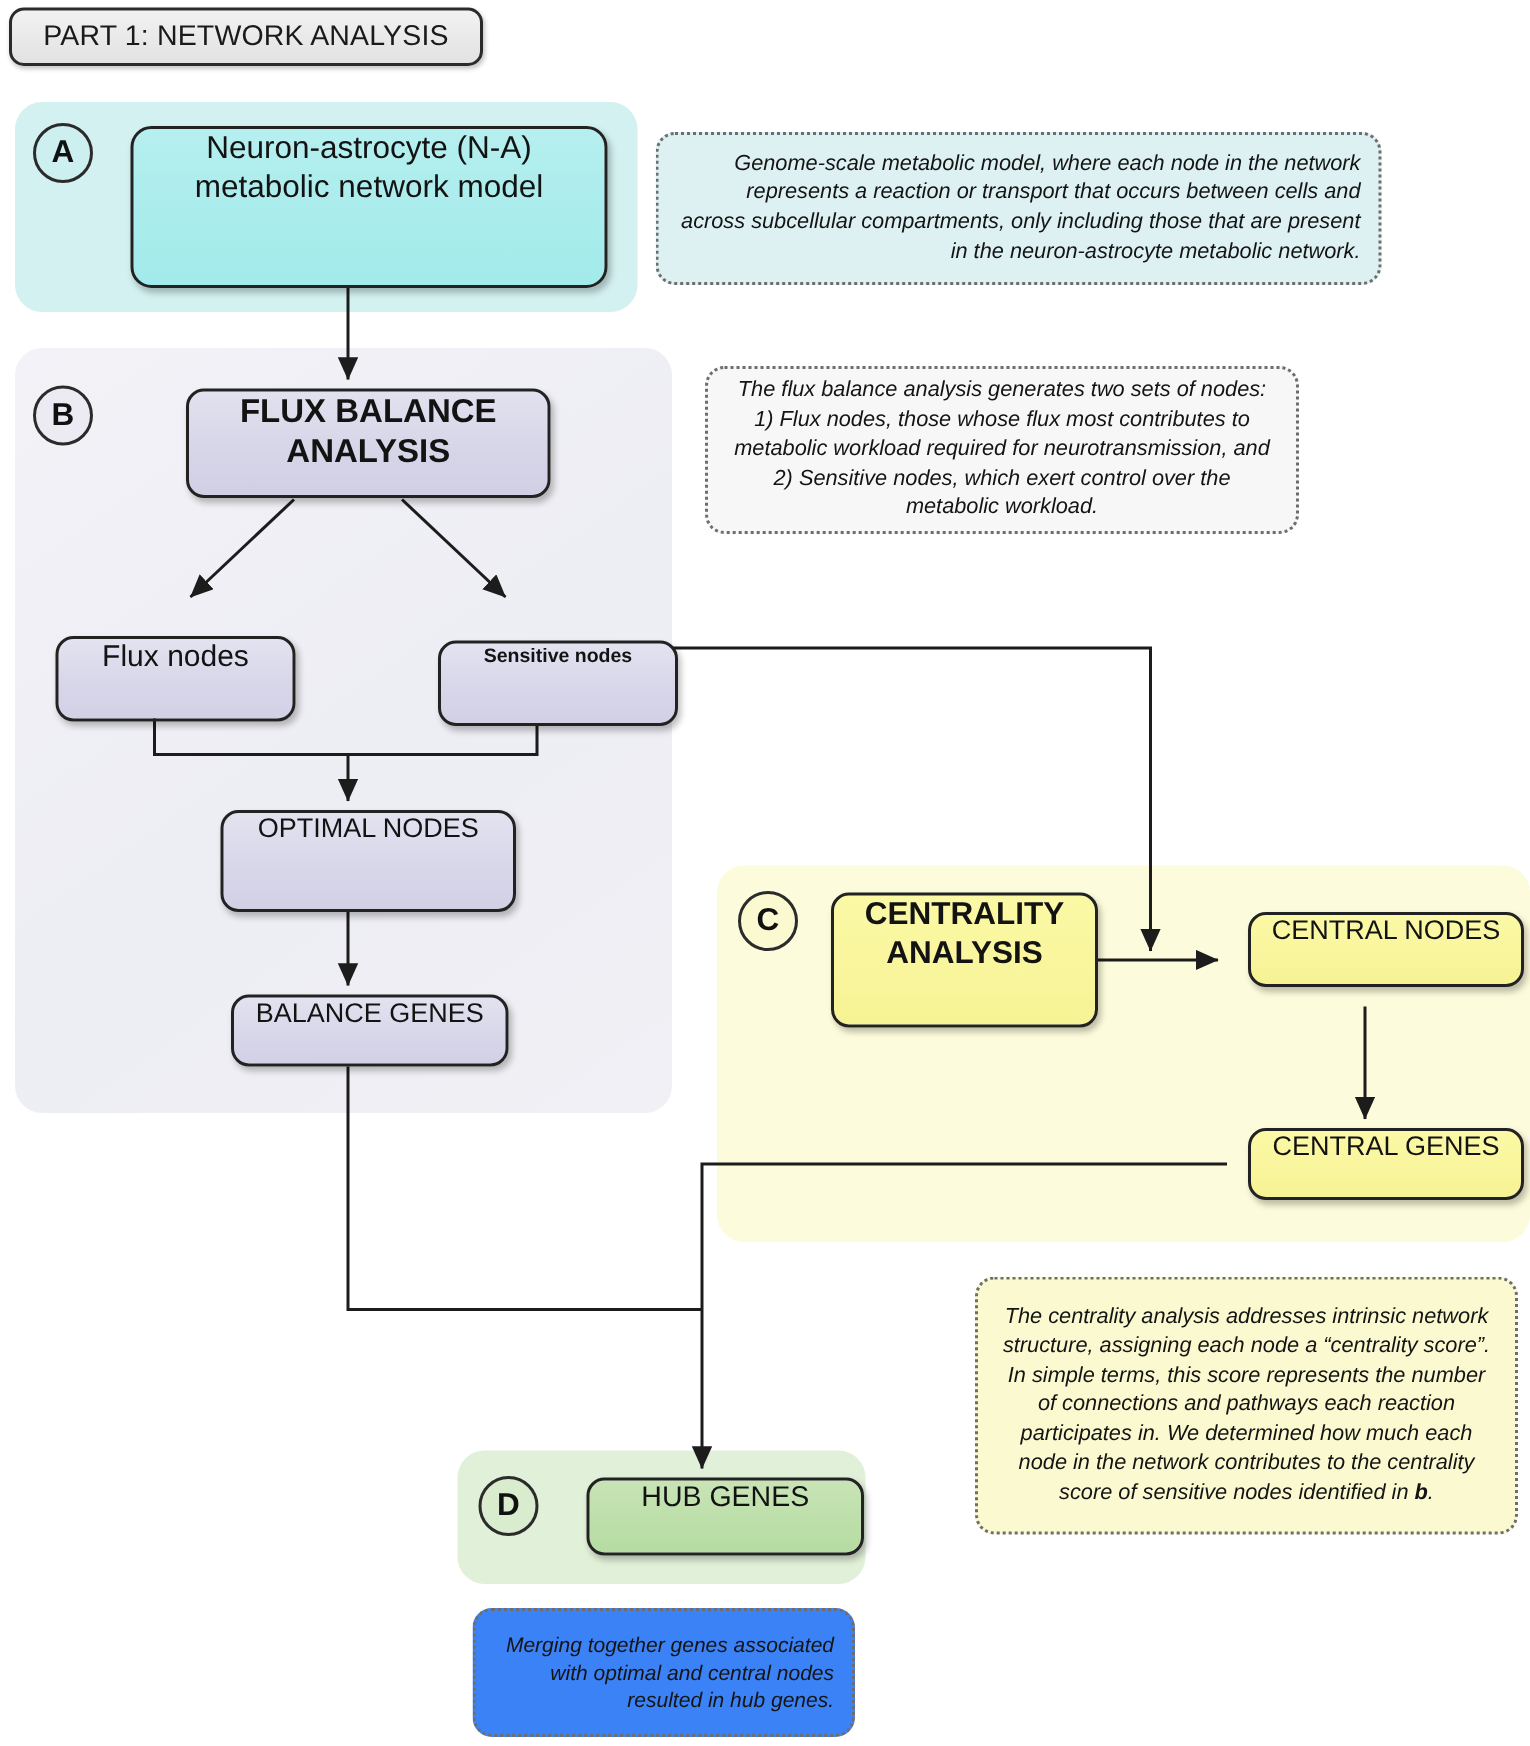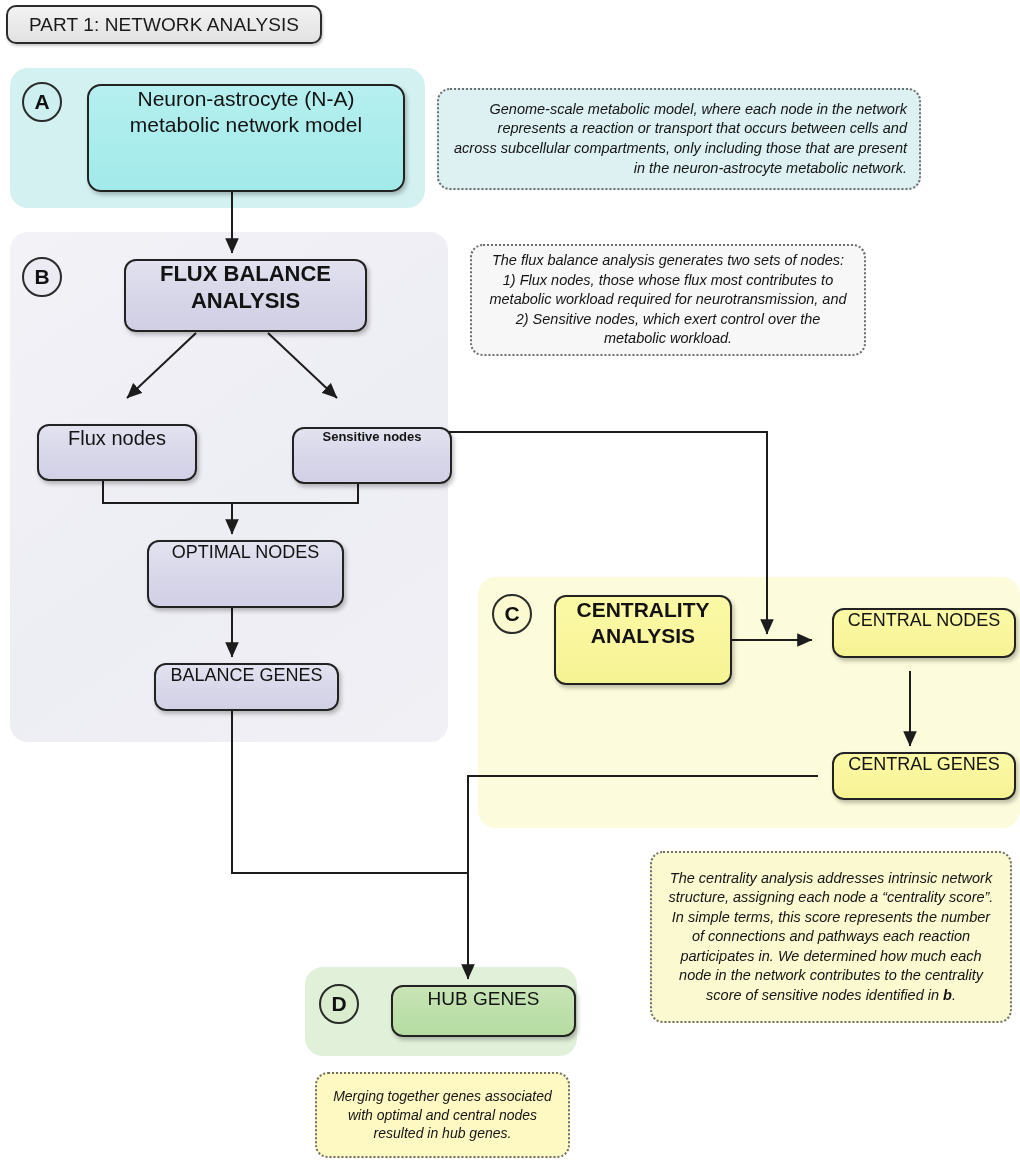--- a/index.html
+++ b/index.html
@@ -150,21 +150,21 @@
     justify-content: center;
     text-align: center;
     font-style: italic;
     line-height: 1.35;
     color: #141414;
     padding: 6px 12px;
   }
   .note-a { left: 437px; top: 88px;  width: 484px; height: 102px; background: #ddf0f2; font-size: 14.5px; text-align: right; }
   .note-b { left: 470px; top: 244px; width: 396px; height: 112px; background: #f7f7f7; font-size: 14.5px; }
   .note-c { left: 650px; top: 835px; width: 362px; height: 172px; background: #fbf9cf; font-size: 14.5px; margin-top: 16px; }
-  .note-d { left: 315px; top: 1072px; width: 255px; height: 86px; background: #fef9c3; font-size: 14px; }
+  .note-d { left: 315px; top: 1072px; width: 255px; height: 86px; background: #3b82f6; font-size: 14px; text-align: right; }
 
   
   #wires { position: absolute; left: 0; top: 0; width: 1020px; height: 1164px; pointer-events: none; }
 </style>
 </head>
 <body>
 
 <div id="canvas">
 
   <div class="title-bar">PART 1: NETWORK ANALYSIS</div>

